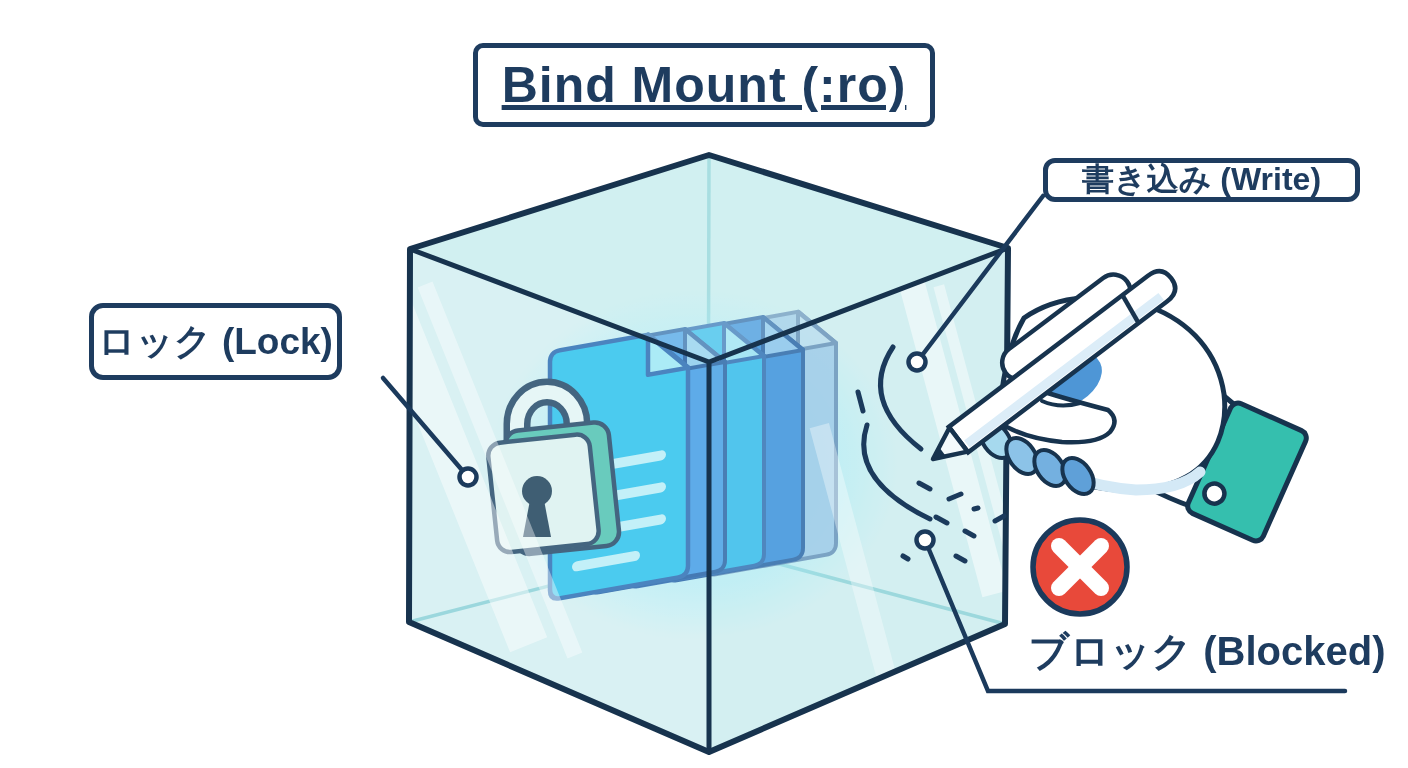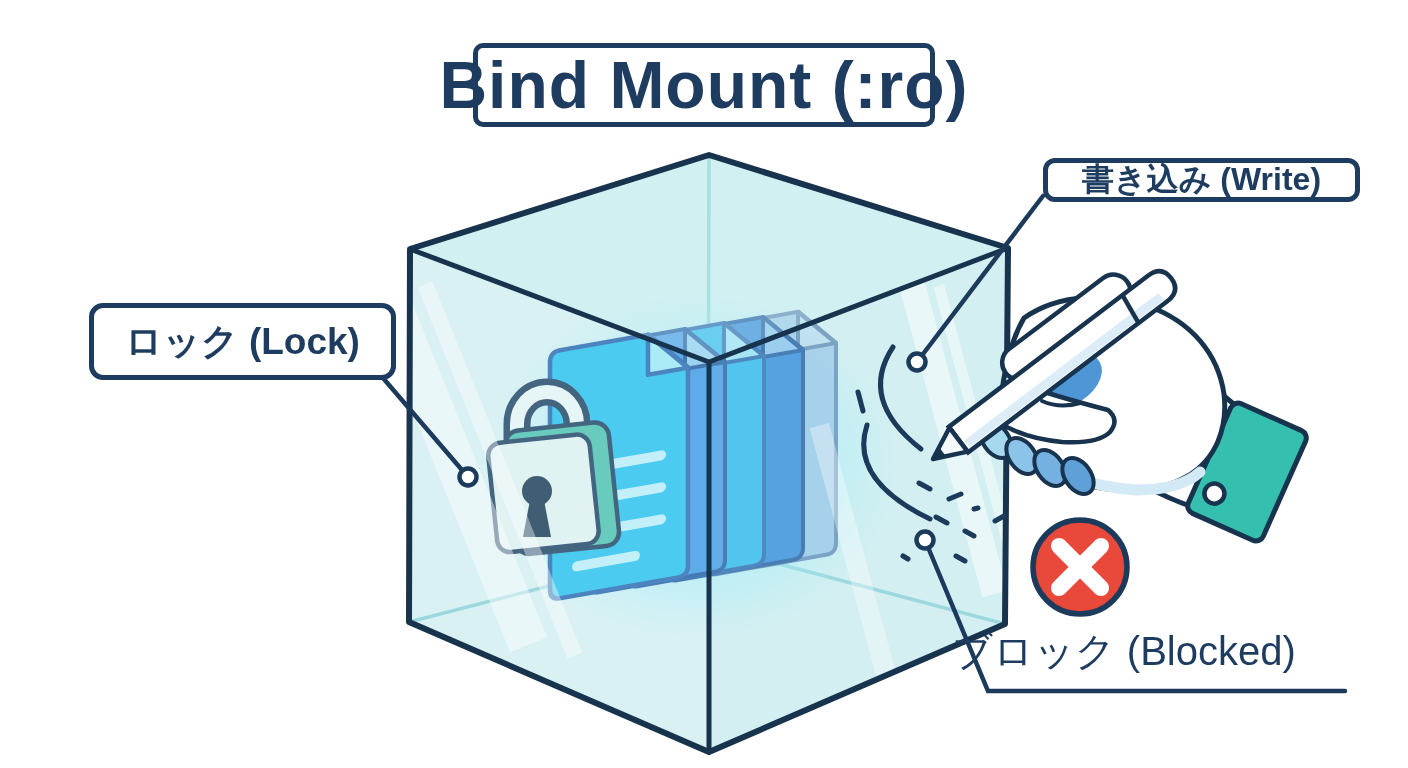--- a/index.html
+++ b/index.html
@@ -19,41 +19,42 @@
     justify-content: center;
     background: #ffffff;
     border: 5px solid #1e3c5f;
     color: #1e3c5f;
     font-weight: 700;
     white-space: nowrap;
   }
   .title-box {
     left: 473px; top: 43px; width: 462px; height: 84px;
     border-radius: 10px;
-    font-size: 66px;
+    font-size: 50px;
     font-weight: 800;
     letter-spacing: 1px;
+    text-decoration: underline;
   }
   .lock-label {
-    left: 89px; top: 303px; width: 307px; height: 77px;
+    left: 89px; top: 303px; width: 253px; height: 77px;
     border-radius: 14px;
     font-size: 37px;
   }
   .write-label {
     left: 1043px; top: 158px; width: 317px; height: 44px;
     border-radius: 12px;
     font-size: 32px;
   }
   .blocked-label {
     position: absolute;
-    left: 952px; top: 624px; width: 360px;
-    text-align: left;
+    left: 1027px; top: 624px; width: 360px;
+    text-align: center;
     color: #1e3c5f;
     font-size: 40px;
-    font-weight: 400;
+    font-weight: 700;
     white-space: nowrap;
   }
 </style>
 </head>
 <body>
 
 <div id="stage">
 
   <svg class="diagram" width="1408" height="768" viewBox="0 0 1408 768">
     <defs>

